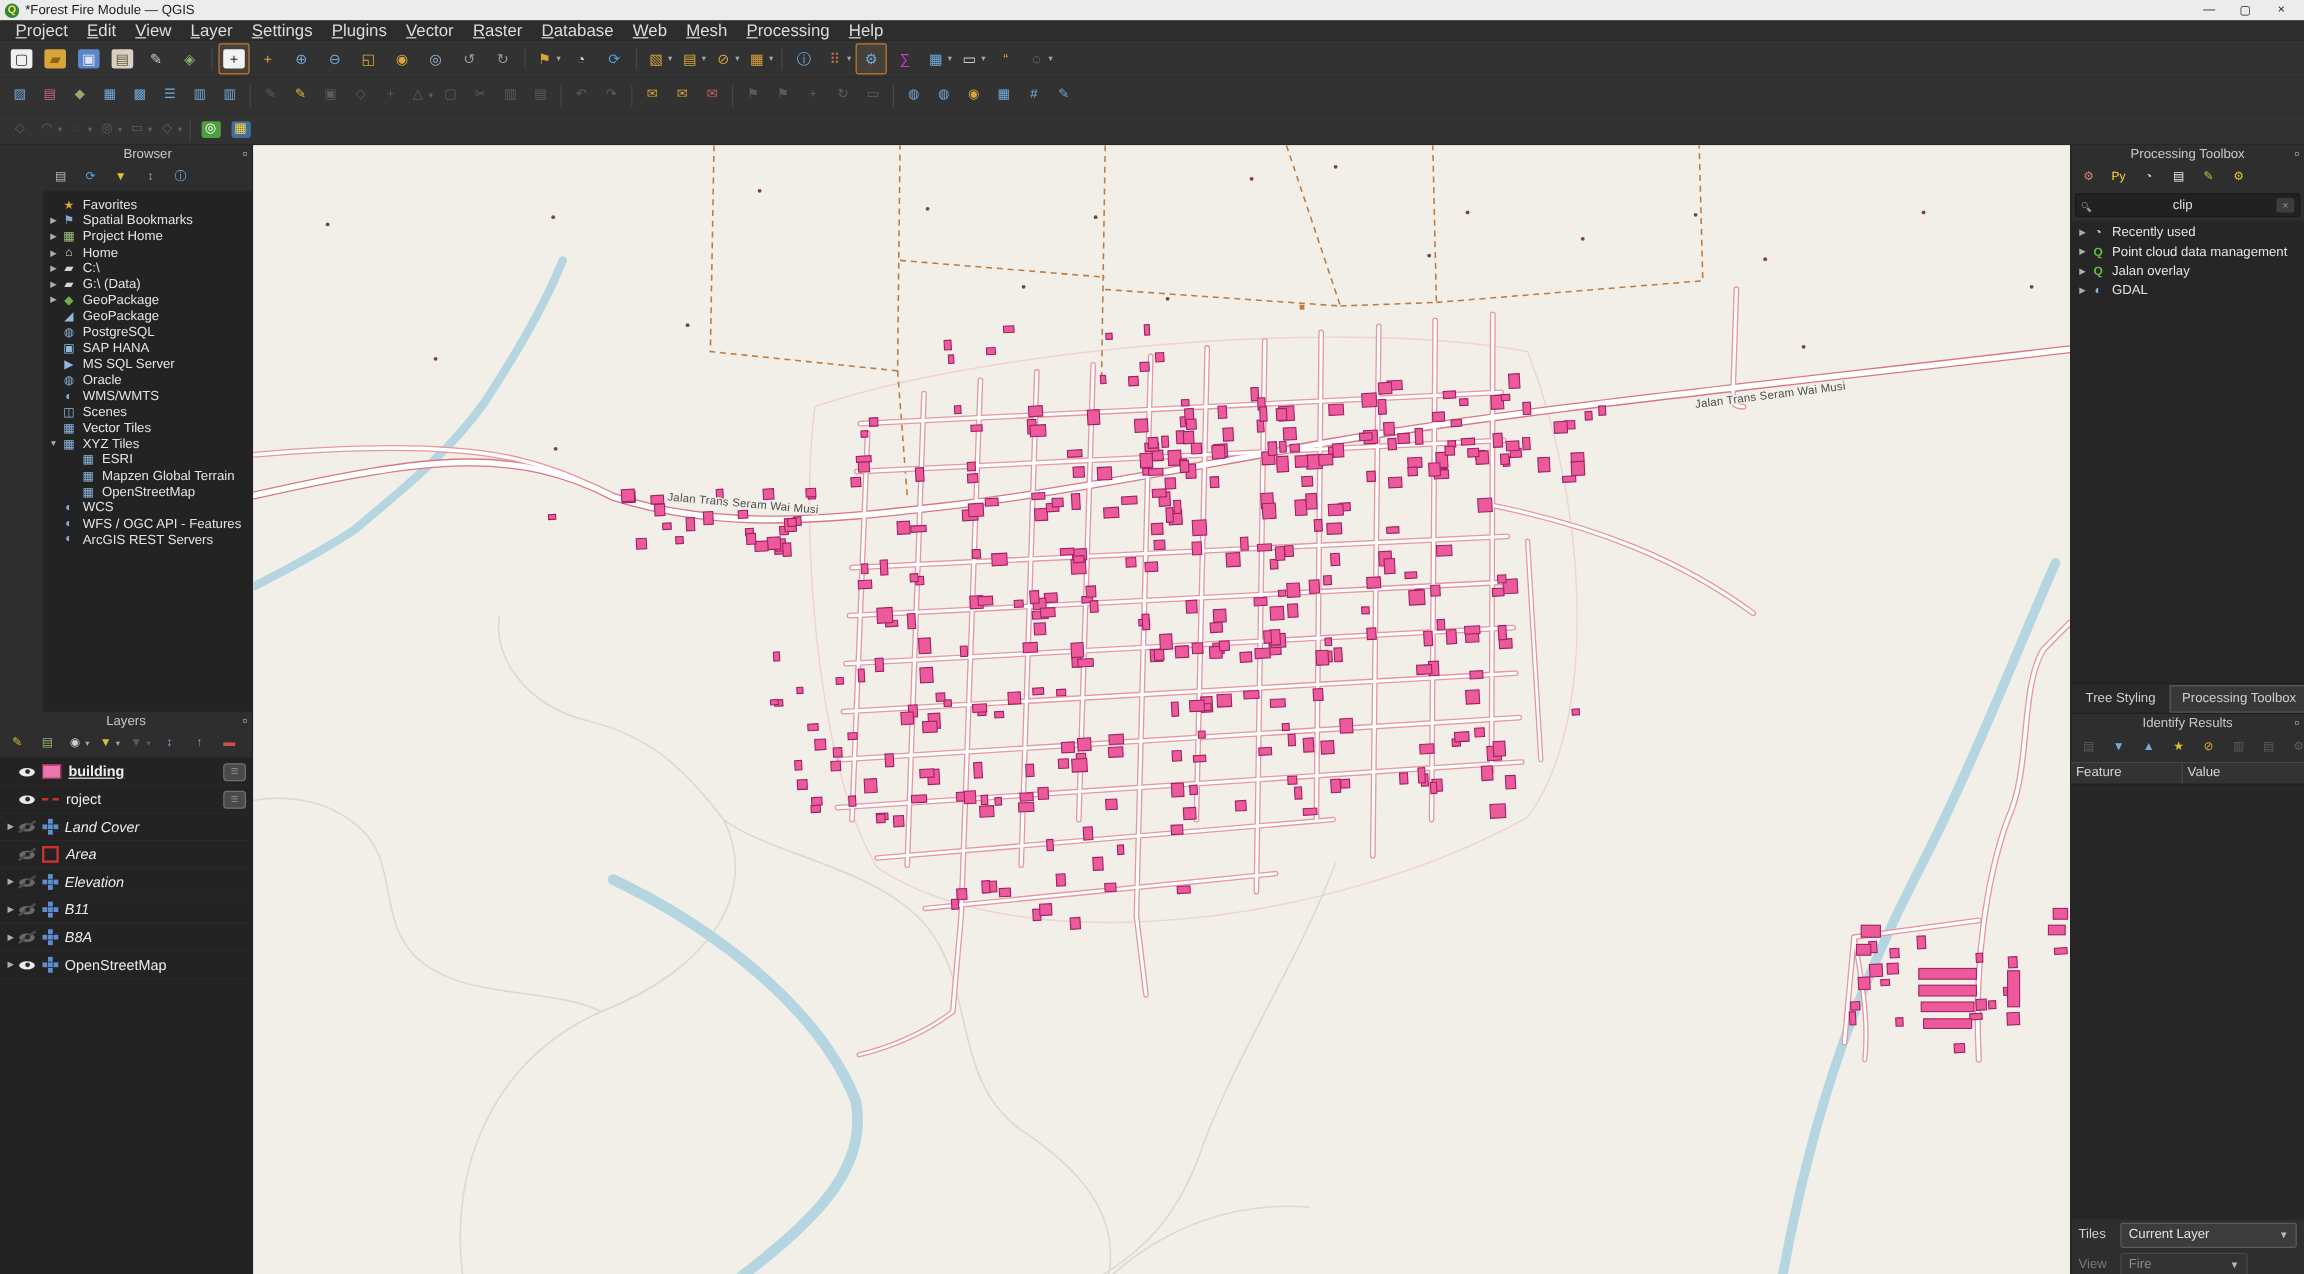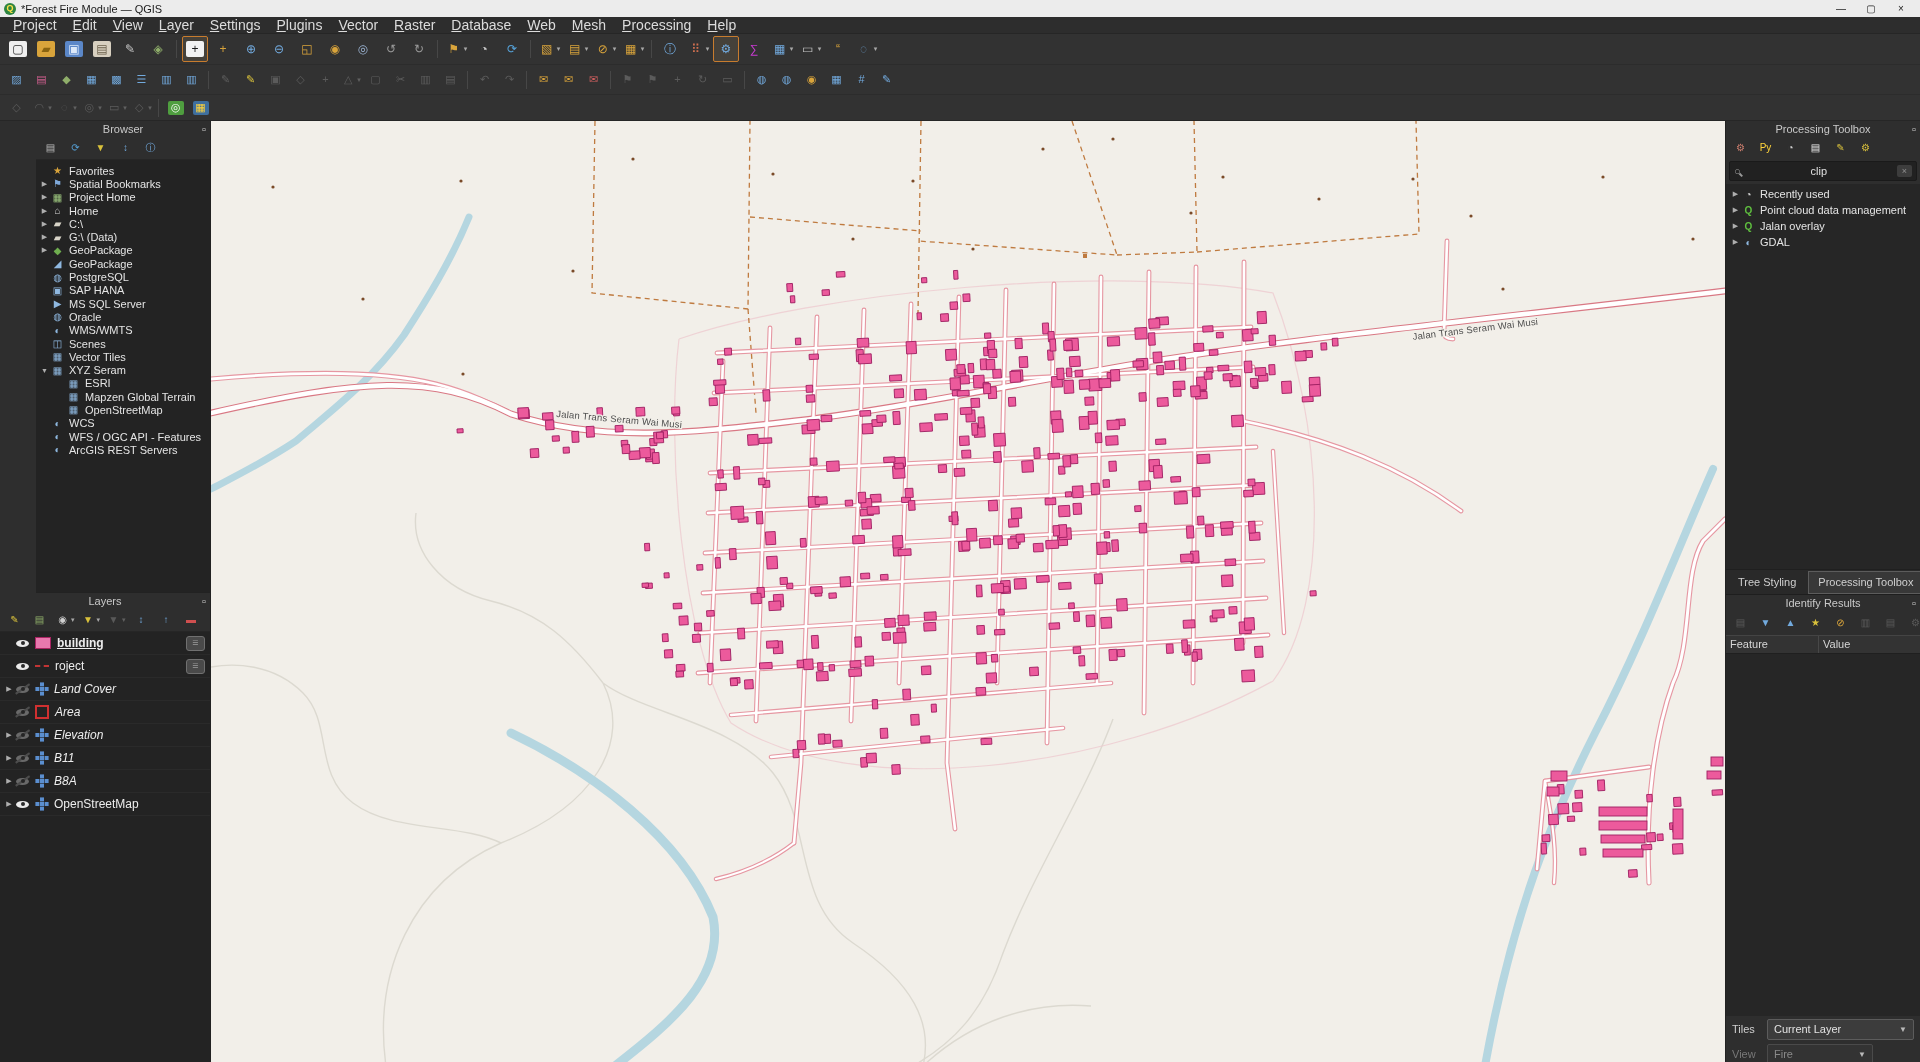--- a/index.html
+++ b/index.html
@@ -460,21 +460,21 @@
               <span>Scenes</span>
             </div>
             <div class="brow" style="padding-left: 3px;">
               <span class="bexp"></span>
               <span class="bic" style="color: rgb(143, 184, 224);">▦</span>
               <span>Vector Tiles</span>
             </div>
             <div class="brow" style="padding-left: 3px;">
               <span class="bexp">▼</span>
               <span class="bic" style="color: rgb(143, 184, 224);">▦</span>
-              <span>XYZ Seram</span>
+              <span>XYZ Tiles</span>
             </div>
             <div class="brow" style="padding-left: 19px;">
               <span class="bexp"></span>
               <span class="bic" style="color: rgb(143, 184, 224);">▦</span>
               <span>ESRI</span>
             </div>
             <div class="brow" style="padding-left: 19px;">
               <span class="bexp"></span>
               <span class="bic" style="color: rgb(143, 184, 224);">▦</span>
               <span>Mapzen Global Terrain</span>

